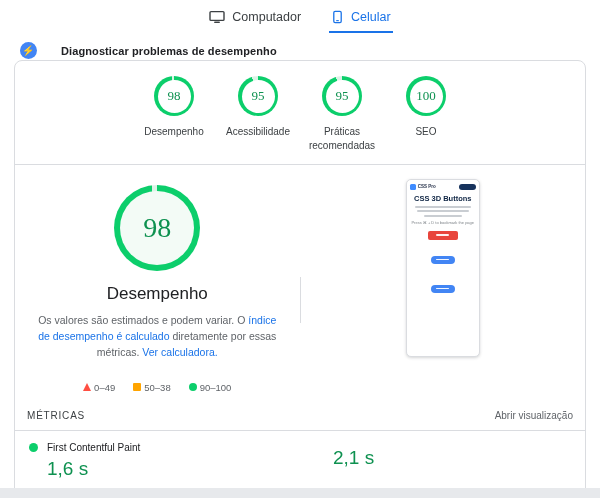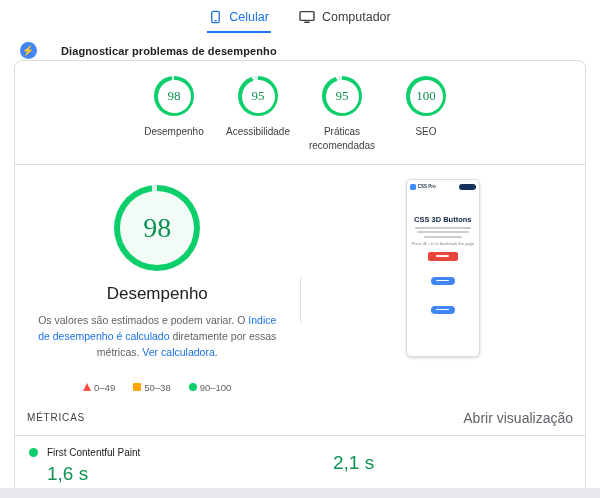--- a/index.html
+++ b/index.html
@@ -69,65 +69,65 @@
   .vdiv{width:1px;height:46px;background:var(--border);margin-top:98px;flex:none;}
   .right-col{flex:1;display:flex;justify-content:center;align-items:flex-start;}
 
   
   .thumb{width:74px;height:178px;border:1px solid var(--border);border-radius:5px;
          box-shadow:0 1px 3px rgba(60,64,67,.22);overflow:hidden;background:#fff;cursor:pointer;}
   .t-header{height:13px;display:flex;align-items:center;gap:2px;padding:0 3px;}
   .t-logo{width:6px;height:6px;border-radius:1.5px;background:#3f8cff;flex:none;}
   .t-brand{font-size:4.5px;font-weight:700;color:#1f2a44;white-space:nowrap;}
   .t-cta{margin-left:auto;width:17px;height:6px;border-radius:3px;background:#16325c;}
-  .t-title{font-size:7.5px;font-weight:800;color:#0f2544;text-align:center;margin-top:22px;}
+  .t-title{font-size:7.5px;font-weight:800;color:#0f2544;text-align:center;margin-top:1px;}
   .t-line{height:2px;border-radius:1px;background:#c9cdd2;margin:2.5px auto 0;}
   .t-hint{font-size:4px;color:#80868b;text-align:center;margin-top:3px;}
   .t-btn{display:flex;align-items:center;justify-content:center;}
   .t-btn i{display:block;width:13px;height:1.8px;background:rgba(255,255,255,.92);border-radius:1px;}
   .t-btn-red{width:30px;height:9px;border-radius:2px;background:#e8453c;margin:6px auto 0;}
   .t-btn-blue{width:24px;height:8px;border-radius:4px;background:#4285f4;margin:16px auto 0;}
   .t-btn-blue.b2{margin-top:21px;}
 
   
   .metrics-head{display:flex;justify-content:space-between;align-items:center;
                 padding:11px 12px 9px;border-bottom:1px solid var(--border);}
   .metrics-title{font-size:10px;letter-spacing:.8px;color:#3c4043;font-weight:500;}
-  .open-preview{font-size:14px;color:var(--gray-text);cursor:pointer;}
+  .open-preview{font-size:10px;color:var(--gray-text);cursor:pointer;}
   .metrics-grid{display:grid;grid-template-columns:1fr 1fr;column-gap:26px;padding:0 12px;}
   .metric{padding:11px 2px 10px;border-bottom:1px solid #e3e6e8;}
   .metric-top{display:flex;align-items:center;gap:9px;}
   .mdot{width:9px;height:9px;border-radius:50%;background:var(--green);flex:none;}
   .mname{font-size:10px;color:var(--dark-text);}
   .mvalue{margin:5px 0 0 18px;font-size:19px;color:var(--green-text);}
 
   .bottom-strip{position:absolute;left:0;right:0;bottom:0;height:10px;background:#e7e9ec;z-index:5;}
 </style>
 </head>
 <body>
 
 <div class="tabbar">
+  <div class="tab">
+    <span class="icon">
+      <svg width="16" height="14" viewBox="0 0 16 14">
+        <rect x="1" y="1.6" width="14" height="8.8" rx="1" fill="none" stroke="#3c4043" stroke-width="1.4"></rect>
+        <rect x="5.2" y="11.4" width="5.6" height="1.6" rx="0.5" fill="#3c4043"></rect>
+      </svg>
+    </span>
+    <span>Computador</span>
+  </div>
   <div class="tab active">
     <span class="icon">
       <svg width="13" height="14" viewBox="0 0 14 14">
         <rect x="3" y="0.9" width="8" height="12.2" rx="1.4" fill="none" stroke="#1a73e8" stroke-width="1.4"></rect>
         <line x1="5.6" y1="10.9" x2="8.4" y2="10.9" stroke="#1a73e8" stroke-width="1.2"></line>
       </svg>
     </span>
     <span>Celular</span>
   </div>
-  <div class="tab">
-    <span class="icon">
-      <svg width="16" height="14" viewBox="0 0 16 14">
-        <rect x="1" y="1.6" width="14" height="8.8" rx="1" fill="none" stroke="#3c4043" stroke-width="1.4"></rect>
-        <rect x="5.2" y="11.4" width="5.6" height="1.6" rx="0.5" fill="#3c4043"></rect>
-      </svg>
-    </span>
-    <span>Computador</span>
-  </div>
 </div>
 
 <div class="header-row">
   <div class="bolt-circle">⚡</div>
   <div class="header-title">Diagnosticar problemas de desempenho</div>
 </div>
 
 <div class="card">
 
   <div class="scores-row">

